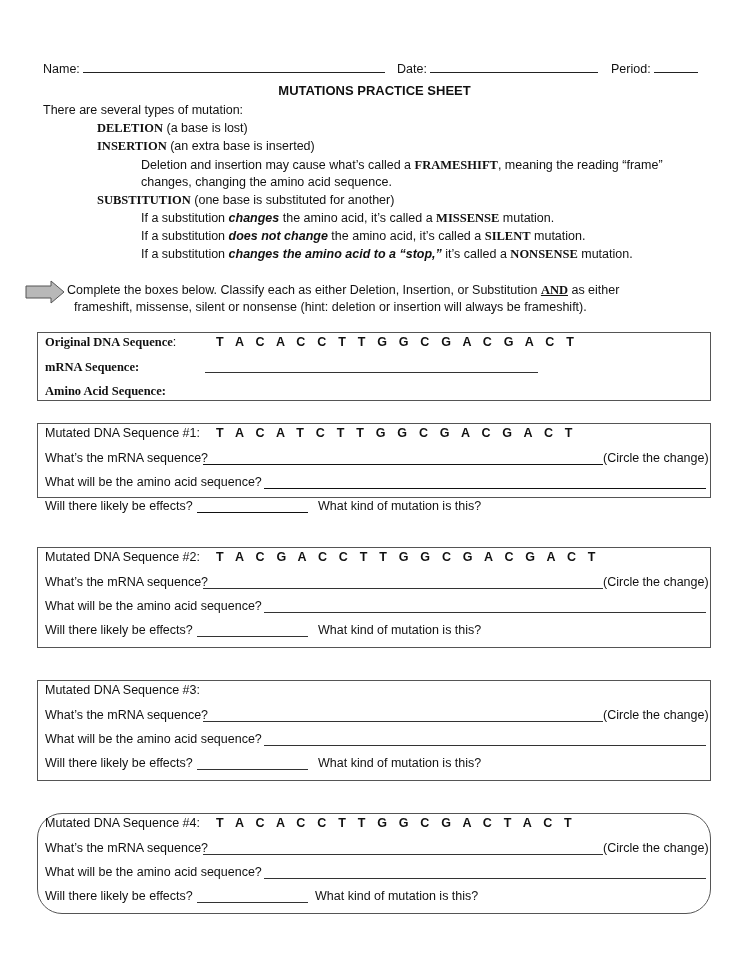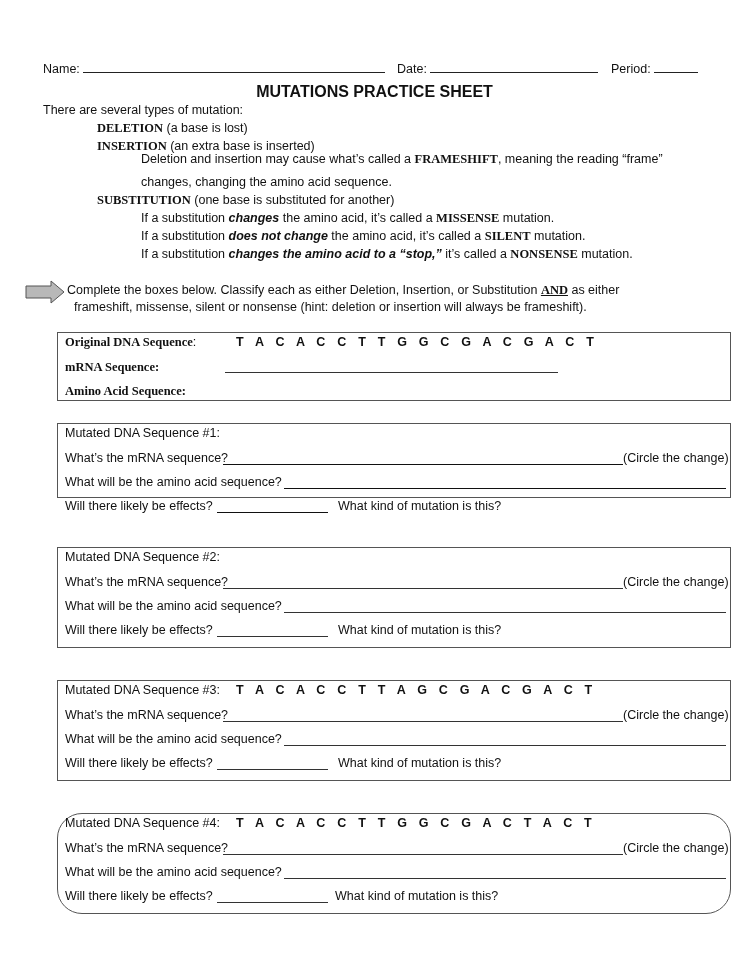--- a/index.html
+++ b/index.html
@@ -2,22 +2,22 @@
 <html><head>
 <meta charset="utf-8">
 <style>
   html, body { margin: 0; padding: 0; background: #ffffff; }
   body { width: 749px; height: 970px; position: relative; overflow: hidden;
          font-family: "Liberation Sans", sans-serif; color: #111; font-size: 12.5px; }
   .abs { position: absolute; white-space: nowrap; }
   .b { font-weight: bold; font-family: Liberation Serif, serif; }
   .bi { font-weight: bold; font-style: italic; }
   .u { text-decoration: underline; }
-  .title { font-size: 16px; font-weight: bold; left: 0; width: 749px; text-align: center; }
-  .box { position: absolute; left: 37px; width: 674px; border: 1px solid #555; box-sizing: border-box; margin-left: 20px; }
+  .title { font-size: 13px; font-weight: bold; left: 0; width: 749px; text-align: center; }
+  .box { position: absolute; left: 37px; width: 674px; border: 1px solid #555; box-sizing: border-box; }
   .row { position: absolute; left: 7px; white-space: nowrap; }
   .seq { font-weight: bold; letter-spacing: 4.2px; }
   .line { position: absolute; height: 0; border-bottom: 1px solid #333; }
   .line.thick { border-bottom: 1.5px solid #111; }
   .blank { display: inline-block; border-bottom: 1px solid #222; vertical-align: baseline; height: 1px; }
   .arrow { position: absolute; left: 25px; top: 280px; width: 40px; height: 24px; }
 </style>
 </head>
 <body>
 
@@ -36,21 +36,21 @@
 
 <div class="abs title" style="top:83px;">MUTATIONS PRACTICE SHEET</div>
 
 <div class="abs" style="left:43px; top:103px;">There are several types of mutation:</div>
 <div class="abs" style="left:97px; top:121px;">
   <span class="b">DELETION</span><span> (a base is lost)</span>
 </div>
 <div class="abs" style="left:97px; top:139px;">
   <span class="b">INSERTION</span><span> (an extra base is inserted)</span>
 </div>
-<div class="abs" style="left:141px; top:152px;">
+<div class="abs" style="left:141px; top:158px;">
   <span>Deletion and insertion may cause what’s called a </span><span class="b">FRAMESHIFT</span><span>, meaning the reading “frame”</span>
 </div>
 <div class="abs" style="left:141px; top:175px;">changes, changing the amino acid sequence.</div>
 <div class="abs" style="left:97px; top:193px;">
   <span class="b">SUBSTITUTION</span><span> (one base is substituted for another)</span>
 </div>
 <div class="abs" style="left:141px; top:211px;">
   <span>If a substitution </span><span class="bi">changes</span><span> the amino acid, it’s called a </span><span class="b">MISSENSE</span><span> mutation.</span>
 </div>
 <div class="abs" style="left:141px; top:229px;">
@@ -73,45 +73,46 @@
     <span class="b">Original DNA Sequence</span><span>:</span>
   </div>
   <div class="row seq" style="left:178px; top:2px;">T A C A C C T T G G C G A C G A C T</div>
   <div class="row b" style="top:27px;">mRNA Sequence:</div>
   <div class="line" style="left:167px; width:333px; top:39px;"></div>
   <div class="row b" style="top:51px;">Amino Acid Sequence:</div>
 </div>
 
 <div class="box" style="top:423px; height:75px;">
   <div class="row" style="top:2px;">Mutated DNA Sequence #1:</div>
+  <div class="row seq" style="left:178px; top:2px;">T A C A T C T T G G C G A C G A C T</div>
   <div class="row" style="top:27px;">What’s the mRNA sequence?</div>
   <div class="line thick" style="left:165px; width:400px; top:40px;"></div>
   <div class="row" style="left:565px; top:27px;">(Circle the change)</div>
   <div class="row" style="top:51px;">What will be the amino acid sequence?</div>
   <div class="line thick" style="left:226px; width:442px; top:64px;"></div>
   <div class="row" style="top:75px;">Will there likely be effects?</div>
   <div class="line thick" style="left:159px; width:111px; top:88px;"></div>
   <div class="row" style="left:280px; top:75px;">What kind of mutation is this?</div>
 </div>
 
 <div class="box" style="top:547px; height:101px;padding-left:41px;">
   <div class="row" style="top:2px;">Mutated DNA Sequence #2:</div>
+  <div class="row seq" style="left:178px; top:2px;">T A C G A C C T T G G C G A C G A C T</div>
   <div class="row" style="top:27px;">What’s the mRNA sequence?</div>
   <div class="line" style="left:165px; width:400px; top:40px;"></div>
   <div class="row" style="left:565px; top:27px;">(Circle the change)</div>
   <div class="row" style="top:51px;">What will be the amino acid sequence?</div>
   <div class="line" style="left:226px; width:442px; top:64px;"></div>
   <div class="row" style="top:75px;">Will there likely be effects?</div>
   <div class="line" style="left:159px; width:111px; top:88px;"></div>
   <div class="row" style="left:280px; top:75px;">What kind of mutation is this?</div>
 </div>
 
 <div class="box" style="top:680px; height:101px;">
   <div class="row" style="top:2px;">Mutated DNA Sequence #3:</div>
-  <div class="row seq" style="left:178px; top:2px;">T A C A C C T T A G C G A C G A C T</div>
   <div class="row" style="top:27px;">What’s the mRNA sequence?</div>
   <div class="line" style="left:165px; width:400px; top:40px;"></div>
   <div class="row" style="left:565px; top:27px;">(Circle the change)</div>
   <div class="row" style="top:51px;">What will be the amino acid sequence?</div>
   <div class="line" style="left:226px; width:442px; top:64px;"></div>
   <div class="row" style="top:75px;">Will there likely be effects?</div>
   <div class="line" style="left:159px; width:111px; top:88px;"></div>
   <div class="row" style="left:280px; top:75px;">What kind of mutation is this?</div>
 </div>
 

